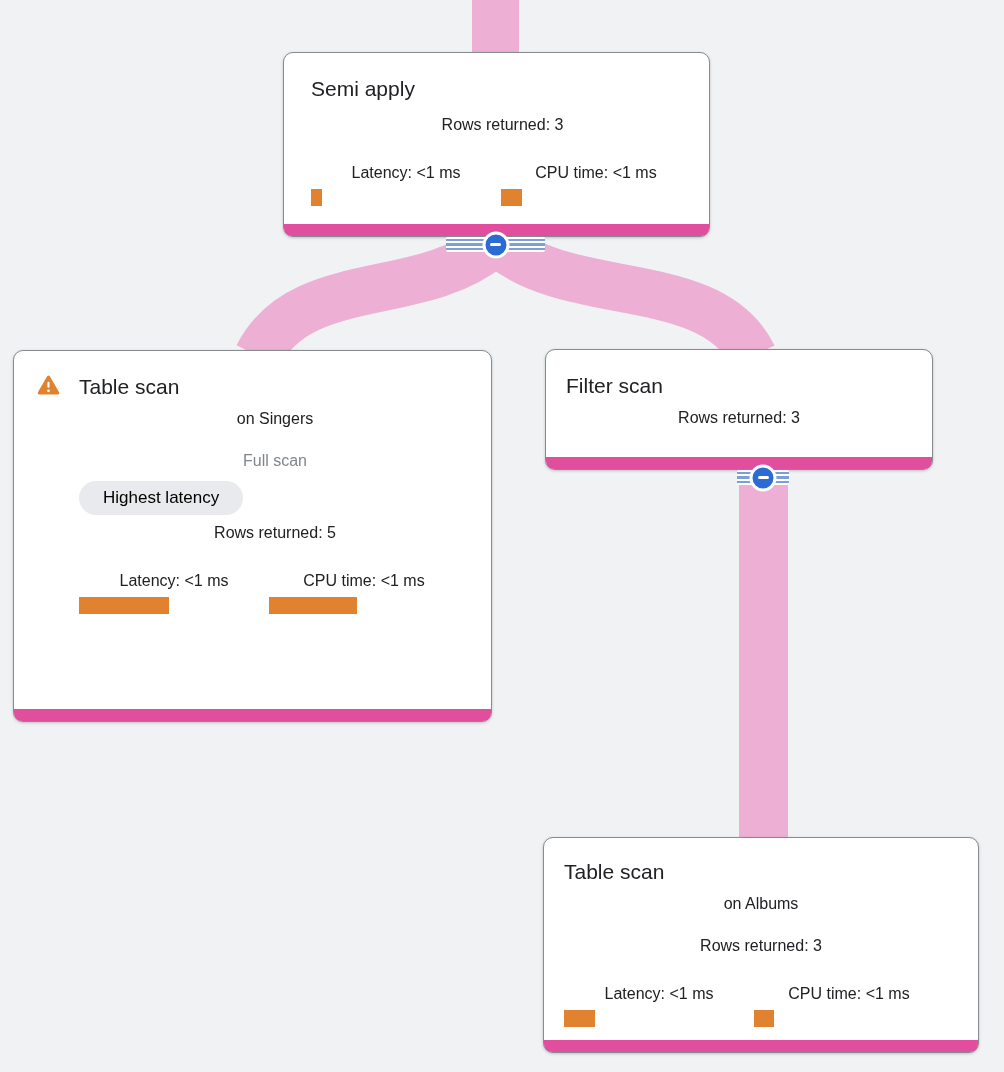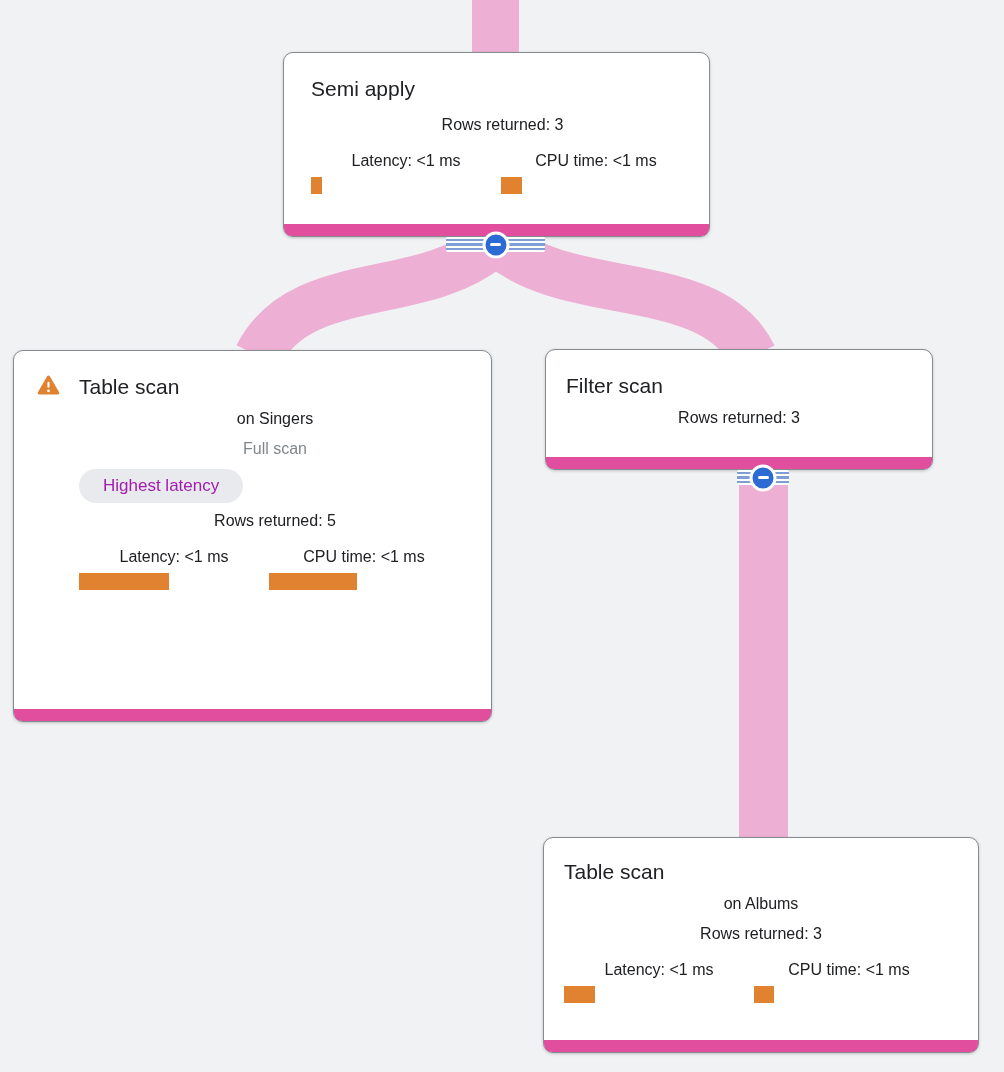--- a/index.html
+++ b/index.html
@@ -17,28 +17,28 @@
     background:#ffffff;border:1.5px solid #868b90;border-radius:10px;
     box-shadow:0 1px 3px rgba(60,64,67,.28);
   }
   .accent{
     position:absolute;left:0;right:0;bottom:0;height:12px;
     background:#e04e9d;border-radius:0 0 8px 8px;
   }
   .card-title{font-size:21px;line-height:28px;font-weight:500;color:#202124;}
   .line{font-size:16px;line-height:20px;color:#202124;text-align:center;}
   .muted{color:#80868b;}
-  .mt8{margin-top:8px;} .mt10{margin-top:10px;} .mt12{margin-top:12px;}
-  .metrics{display:flex;margin-top:16px;}
+  .mt8{margin-top:8px;} .mt10{margin-top:22px;} .mt12{margin-top:12px;}
+  .metrics{display:flex;margin-top:28px;}
   .metric{width:190px;}
   .bar{height:17px;background:#e0822f;margin-top:6px;}
   .badges{margin-top:10px;}
   .badge{
     display:inline-block;height:34px;line-height:34px;padding:0 24px;
-    border-radius:17px;background:#e9eaed;color:#a21caf;font-size:17px;
+    border-radius:17px;background:#e9eaed;color:#000000;font-size:17px;
   }
   .badge-row{margin-bottom:8px;}
   .warn{position:absolute;left:23px;top:24px;width:23px;height:21px;}
   
   .collapse{
     position:absolute;z-index:3;height:15px;border-radius:2px;
     background:linear-gradient(to bottom,
       #ffffff 0,#ffffff 2px,
       #7d9fd6 2px,#7d9fd6 4px,
       #ffffff 4px,#ffffff 6px,

